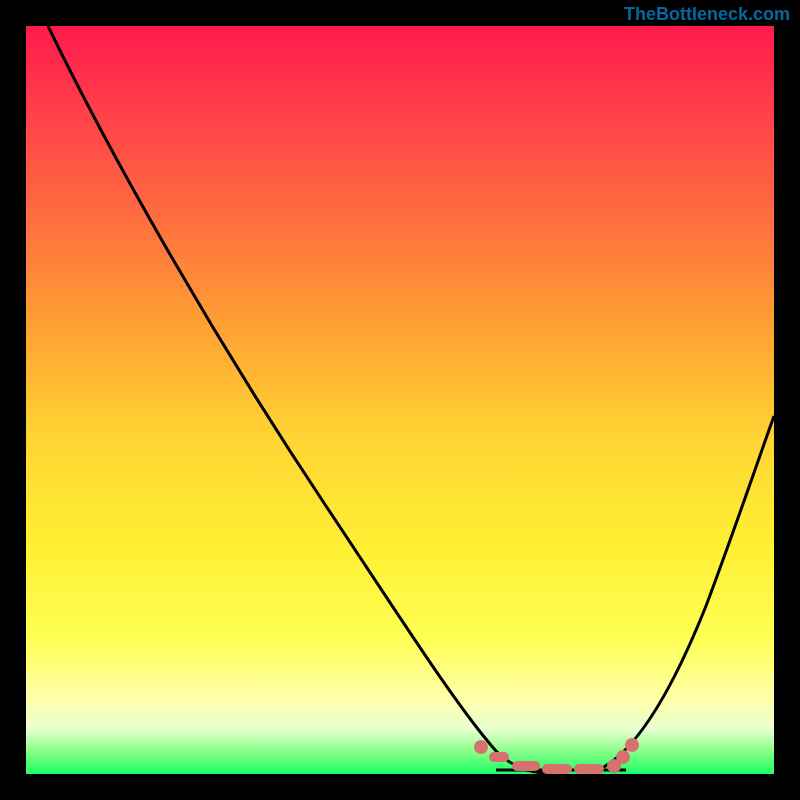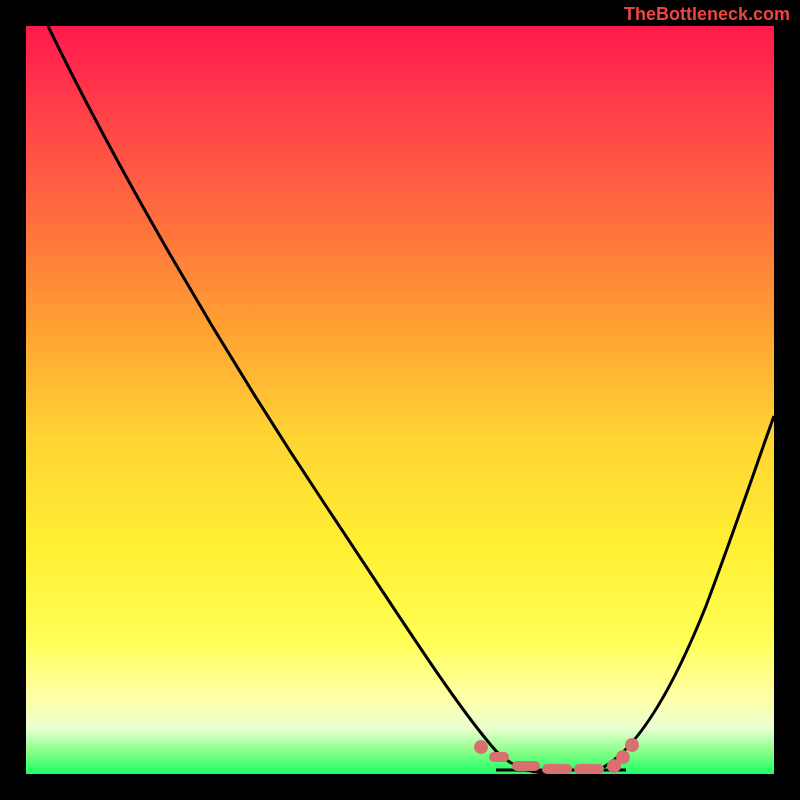--- a/index.html
+++ b/index.html
@@ -8,21 +8,21 @@
     width: 800px;
     height: 800px;
     background: #000;
     font-family: Arial, sans-serif;
     position: relative;
   }
   .watermark {
     position: absolute;
     top: 4px;
     right: 10px;
-    color: #ef4444;
+    color: #0369a1;
     font-size: 18px;
     font-weight: bold;
     z-index: 10;
   }
   .frame {
     position: absolute;
     top: 26px;
     left: 26px;
     width: 748px;
     height: 748px;

